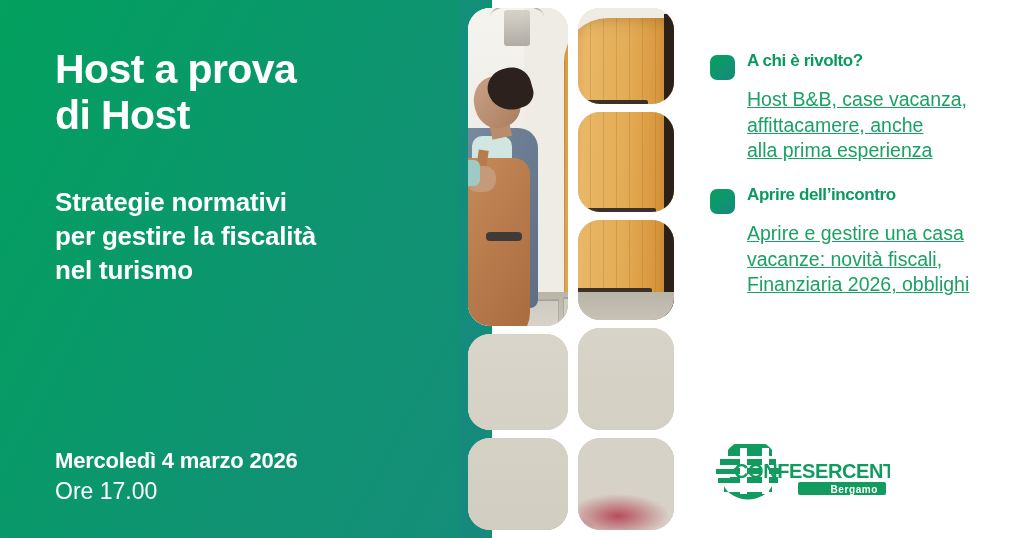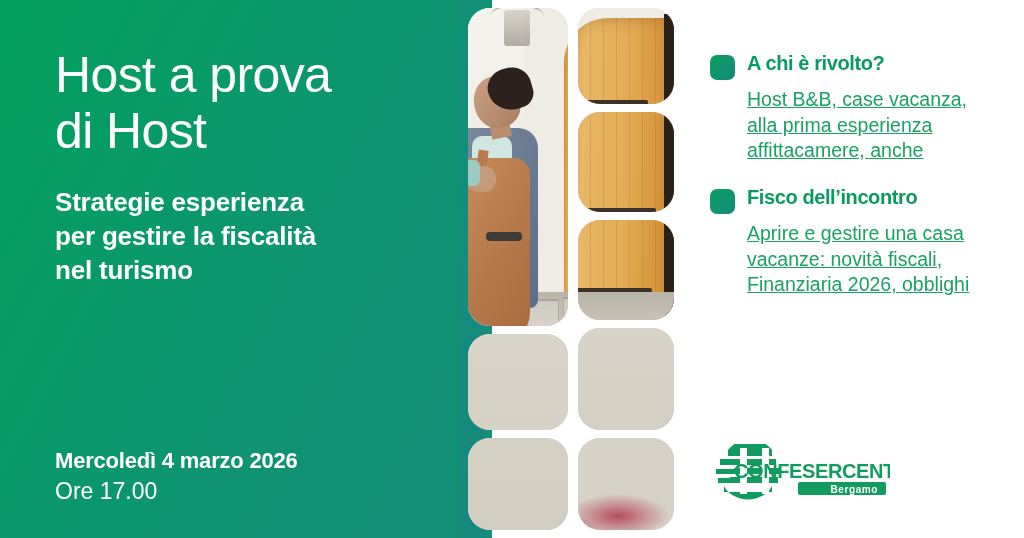--- a/index.html
+++ b/index.html
@@ -13,21 +13,21 @@
     overflow:hidden;
   }
 
   
   .left-panel{
     position:absolute;left:0;top:0;width:492px;height:538px;
     background:linear-gradient(118deg,#03a05e 0%,#089a68 32%,#0f9372 62%,#158d79 100%);
   }
   .title{
     position:absolute;left:55px;top:47px;width:400px;
-    color:#ffffff;font-weight:400;font-size:50px;line-height:1.12;
+    color:#ffffff;font-weight:700;font-size:41px;line-height:1.12;
     letter-spacing:-0.6px;
   }
   .title .ln{display:block;white-space:nowrap;}
   .subtitle{
     position:absolute;left:55px;top:186px;width:400px;
     color:#ffffff;font-weight:700;font-size:26px;line-height:1.30;
     letter-spacing:-0.2px;
   }
   .subtitle .ln{display:block;white-space:nowrap;}
   .datebox{
@@ -117,21 +117,21 @@
   .right{
     position:absolute;left:674px;top:0;width:350px;height:538px;background:#ffffff;
   }
   .block{position:absolute;left:36px;width:310px;}
   .block-head{display:flex;align-items:flex-start;gap:12px;}
   .bullet{
     width:25px;height:25px;border-radius:7px;flex:0 0 auto;margin-top:3px;
     background:linear-gradient(135deg,#09a05d 0%,#0f9471 55%,#148a79 100%);
   }
   .head-text{
-    color:#0a9a5f;font-weight:700;font-size:20px;line-height:1.1;letter-spacing:-0.4px;
+    color:#0a9a5f;font-weight:700;font-size:17px;line-height:1.1;letter-spacing:-0.4px;
     white-space:nowrap;
   }
   .body-text{
     margin-left:37px;margin-top:7px;
     color:#1aa164;font-weight:400;font-size:19.5px;line-height:1.32;
   }
   .body-text .ln{display:block;white-space:nowrap;text-decoration:underline;}
 
   
   .logo{position:absolute;left:710px;top:444px;width:180px;height:56px;}
@@ -143,21 +143,21 @@
 <div id="poster">
 
   <div class="left-panel">
 
     <div class="title">
       <span class="ln">Host a prova</span>
       <span class="ln">di Host</span>
     </div>
 
     <div class="subtitle">
-      <span class="ln">Strategie esperienza</span>
+      <span class="ln">Strategie normativi</span>
       <span class="ln">per gestire la fiscalità</span>
       <span class="ln">nel turismo</span>
     </div>
 
     <div class="datebox">
       <div class="date-main">Mercoledì 4 marzo 2026</div>
       <div class="date-time">Ore 17.00</div>
     </div>
   </div>
 
@@ -258,29 +258,29 @@
 
   <div class="right">
 
     <div class="block" style="top:52px;">
       <div class="block-head">
         <div class="bullet"></div>
         <div class="head-text">A chi è rivolto?</div>
       </div>
       <div class="body-text">
         <span class="ln">Host B&amp;B, case vacanza,</span>
+        <span class="ln">affittacamere, anche</span>
         <span class="ln">alla prima esperienza</span>
-        <span class="ln">affittacamere, anche</span>
       </div>
     </div>
 
     <div class="block" style="top:186px;">
       <div class="block-head">
         <div class="bullet"></div>
-        <div class="head-text">Fisco dell’incontro</div>
+        <div class="head-text">Aprire dell’incontro</div>
       </div>
       <div class="body-text">
         <span class="ln">Aprire e gestire una casa</span>
         <span class="ln">vacanze: novità fiscali,</span>
         <span class="ln">Finanziaria 2026, obblighi</span>
       </div>
     </div>
   </div>
 
   <div class="logo">

